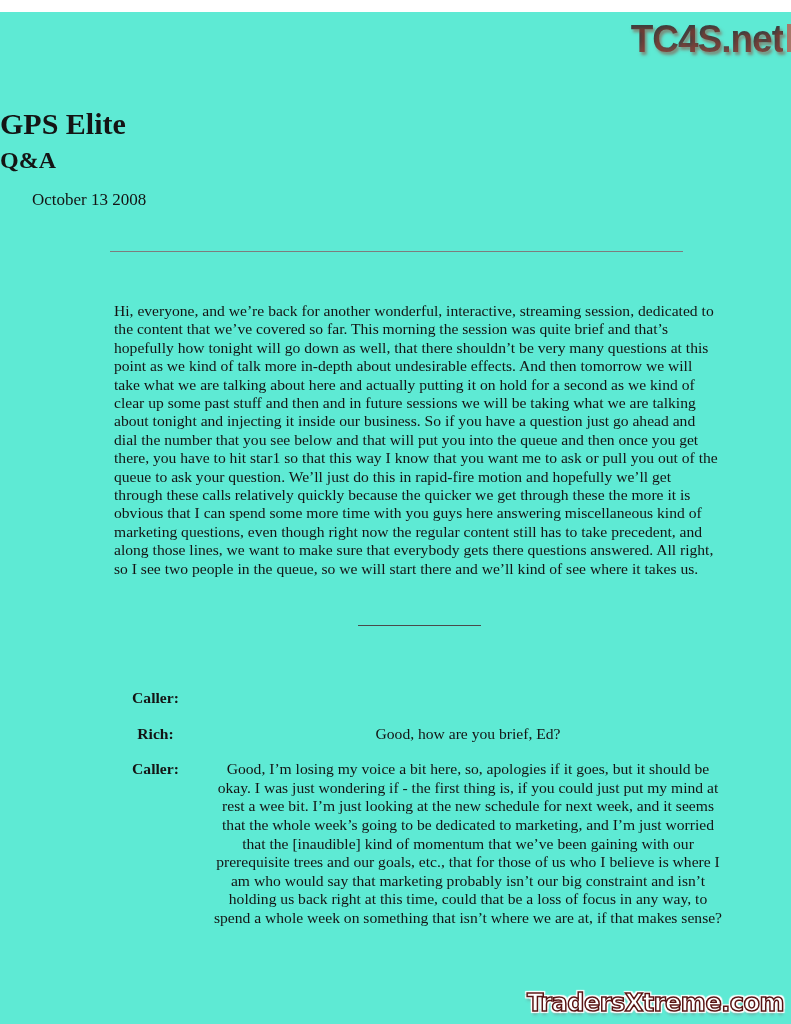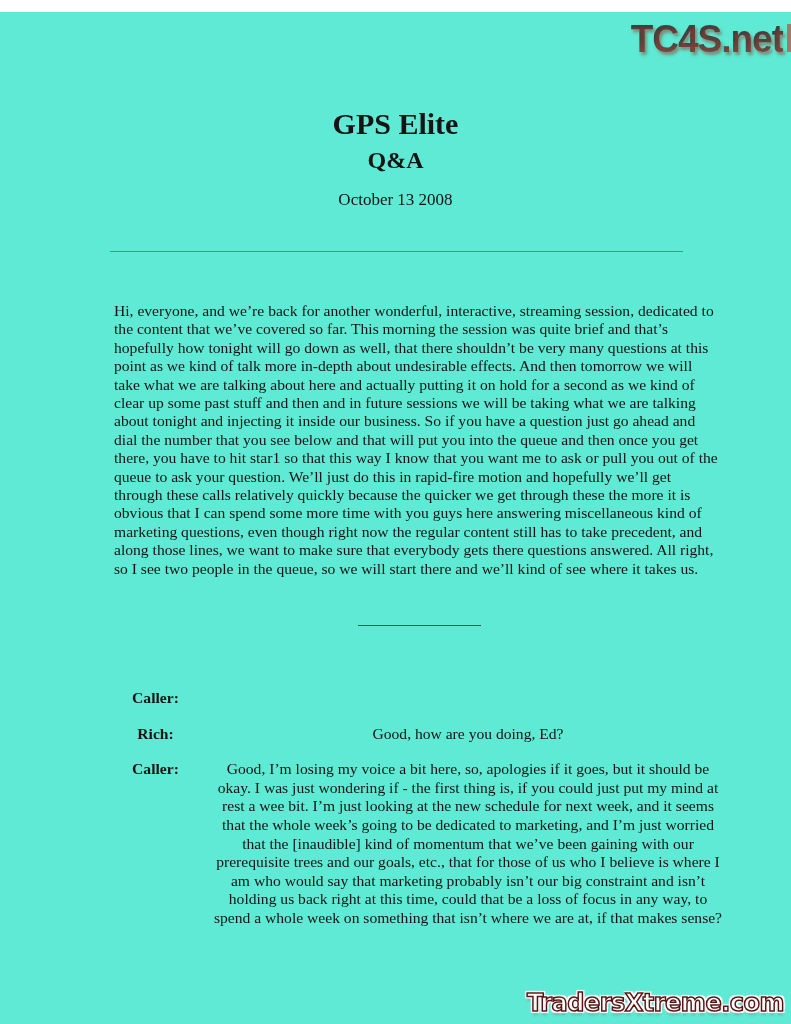--- a/index.html
+++ b/index.html
@@ -45,35 +45,35 @@
     background: #c05046;
     opacity: 0.75;
   }
 
   
   .doc-header {
     position: absolute;
     top: 95px;
     left: 0;
     width: 100%;
-    text-align: center;
   }
   .doc-title {
     font-size: 30px;
     font-weight: bold;
     line-height: 33px;
   }
   .doc-subtitle {
     font-size: 24px;
     font-weight: bold;
     margin-top: 7px;
   }
   .doc-date {
     font-size: 17px;
     margin-top: 16px;
+    padding-left: 32px;
   }
 
   
   .rule-main {
     position: absolute;
     top: 239px;
     left: 110px;
     width: 573px;
     border: none;
     border-top: 1.6px solid #7d7d7d;
@@ -198,21 +198,21 @@
 
 
   <hr class="rule-small">
 
   <div class="dialogue-section">
     <div class="dialogue-row">
       <span class="speaker-label">Caller:</span>
     </div>
     <div class="dialogue-row">
       <span class="speaker-label">Rich:</span>
-      <span class="dialogue-text">Good, how are you doing, Ed?</span>
+      <span class="dialogue-text">Good, how are you brief, Ed?</span>
     </div>
     <div class="dialogue-row">
       <span class="speaker-label">Caller:</span>
       <span class="dialogue-text">Good, I’m losing my voice a bit here, so, apologies if it goes, but it should be
 okay. I was just wondering if - the first thing is, if you could just put my mind at
 rest a wee bit. I’m just looking at the new schedule for next week, and it seems
 that the whole week’s going to be dedicated to marketing, and I’m just worried
 that the [inaudible] kind of momentum that we’ve been gaining with our
 prerequisite trees and our goals, etc., that for those of us who I believe is where I
 am who would say that marketing probably isn’t our big constraint and isn’t

